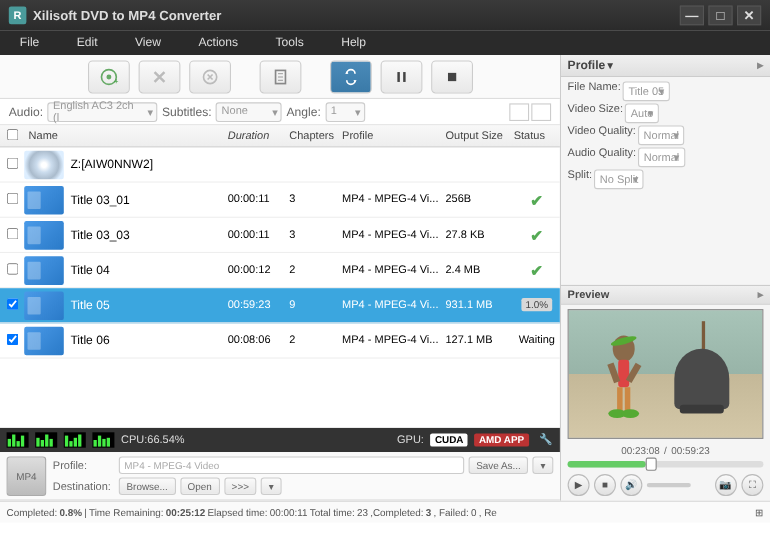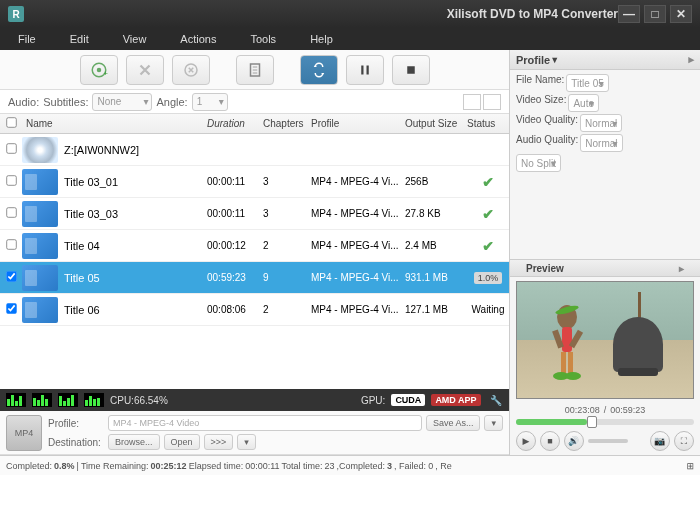--- a/index.html
+++ b/index.html
@@ -1,19 +1,19 @@
 <!DOCTYPE html>
 <html><head>
 <meta charset="utf-8">
 <style>
 * { margin: 0; padding: 0; box-sizing: border-box; font-family: Arial, sans-serif; }
 body { width: 700px; height: 507px; background: #fff; overflow: hidden; font-size: 11px; }
 .titlebar { height: 28px; background: linear-gradient(#3a3a3a, #2a2a2a); display: flex; align-items: center; padding: 0 8px; color: #ddd; }
 .titlebar .logo { width: 16px; height: 16px; background: #4a9a9a; border-radius: 2px; margin-right: 6px; display: flex; align-items: center; justify-content: center; color: #fff; font-size: 10px; font-weight: bold; }
-.titlebar .title { flex: 1; font-size: 12px; font-weight: bold; text-align: right; }
+.titlebar .title { flex: 1; font-size: 12px; font-weight: bold; }
 .winbtns { display: flex; gap: 4px; }
 .winbtn { width: 22px; height: 18px; background: #444; border: 1px solid #555; display: flex; align-items: center; justify-content: center; color: #ddd; cursor: pointer; font-size: 12px; font-weight: bold; }
 .menubar { height: 22px; background: #2a2a2a; display: flex; align-items: center; padding: 0 10px; gap: 18px; }
 .menubar span { color: #ddd; font-size: 11px; cursor: pointer; padding: 2px 8px; }
 .maintop { display: flex; height: 405px; }
 .leftpanel { flex: 1; display: flex; flex-direction: column; border-right: 1px solid #ccc; }
 .rightpanel { width: 190px; display: flex; flex-direction: column; background: #f5f5f5; }
 .toolbar { height: 40px; display: flex; align-items: center; justify-content: center; gap: 8px; background: #fafafa; border-bottom: 1px solid #ddd; padding: 4px; }
 .tbtn { width: 38px; height: 30px; background: linear-gradient(#fafafa,#e8e8e8); border: 1px solid #ccc; border-radius: 4px; display: flex; align-items: center; justify-content: center; cursor: pointer; }
 .tbtn.active { background: linear-gradient(#4a8ab8,#3a7aa8); }
@@ -62,21 +62,21 @@
 .destrow .fld { flex: 1; height: 16px; background: #fff; border: 1px solid #ccc; border-radius: 3px; padding: 0 4px; font-size: 9px; color: #aaa; display: flex; align-items: center; }
 .minibtn { height: 16px; padding: 0 6px; background: linear-gradient(#fafafa,#e8e8e8); border: 1px solid #ccc; border-radius: 3px; font-size: 9px; cursor: pointer; display: flex; align-items: center; }
 .statusbar { height: 20px; border-top: 1px solid #ccc; padding: 0 6px; display: flex; align-items: center; font-size: 9px; color: #555; gap: 2px; background: #fafafa; white-space: nowrap; overflow: hidden; }
 .profile-hdr { height: 20px; background: linear-gradient(#f0f0f0,#e0e0e0); border-bottom: 1px solid #ccc; display: flex; align-items: center; padding: 0 6px; font-size: 11px; font-weight: bold; color: #444; }
 .profile-hdr .arrow { margin-left: auto; color: #888; cursor: pointer; }
 .profile-body { padding: 4px 6px; display: flex; flex-direction: column; gap: 2px; flex:1; overflow:hidden; }
 .pfield { display: flex; flex-direction: row; gap: 2px; }
 .pfield .plbl { font-size: 10px; color: #555; }
 .pfield .pval { height: 18px; background: #fff; border: 1px solid #ccc; border-radius: 3px; padding: 0 4px; font-size: 10px; color: #999; display: flex; align-items: center; position: relative; }
 .pfield .pval::after { content: '▾'; position: absolute; right: 4px; color: #999; }
-.preview-hdr { height: 18px; background: linear-gradient(#f0f0f0,#e0e0e0); border-top: 1px solid #ccc; border-bottom: 1px solid #ccc; display: flex; align-items: center; padding: 0 16px; font-size: 10px; font-weight: bold; color: #444; }
+.preview-hdr { height: 18px; background: linear-gradient(#f0f0f0,#e0e0e0); border-top: 1px solid #ccc; border-bottom: 1px solid #ccc; display: flex; align-items: center; padding: 0 6px; font-size: 10px; font-weight: bold; color: #444; }
 .preview-hdr .arrow { margin-left: auto; color: #888; }
 .preview-img { width: 178px; height: 118px; margin: 4px auto; border: 1px solid #888; background: linear-gradient(180deg, #a8c4b8 0%, #98b4a8 50%, #c4b898 50%, #d4c8a8 100%); position: relative; overflow: hidden; }
 .cartoon-char { position: absolute; left: 30px; top: 20px; width: 40px; height: 80px; }
 .cartoon-bell { position: absolute; right: 30px; top: 35px; width: 50px; height: 55px; background: #4a4a4a; border-radius: 50% 50% 10% 10%; }
 .cartoon-bell::after { content:''; position:absolute; bottom:-4px; left:5px; width:40px; height:8px; background:#3a3a3a; border-radius:3px; }
 .rope { position:absolute; right:52px; top:10px; width:3px; height:30px; background:#7a5a3a; }
 .timebar { display: flex; align-items: center; justify-content: center; gap: 4px; font-size: 9px; color: #666; padding: 2px 6px; }
 .slider { height: 6px; background: #ddd; border-radius: 3px; margin: 2px 6px; position: relative; }
 .slider .fill { height: 100%; width: 40%; background: #6c6; border-radius: 3px; }
 .slider .knob { position: absolute; left: 40%; top: -3px; width: 10px; height: 12px; background: #fff; border: 1px solid #888; border-radius: 2px; }
@@ -151,20 +151,21 @@
         </div>
       <div class="tbtn">
           <svg viewBox="0 0 24 24">
             <rect x="7" y="7" width="10" height="10" fill="#444"></rect>
           </svg>
         </div>
     </div>
 
     <div class="optionsbar">
       <span>Audio:</span>
+      <div class="select-mock" style="width:100px">English AC3 2ch (l</div>
       <span>Subtitles:</span>
       <div class="select-mock" style="width:60px">None</div>
       <span>Angle:</span>
       <div class="select-mock" style="width:36px">1</div>
       <div class="viewbtns">
         <div class="viewbtn"></div>
         <div class="viewbtn"></div>
       </div>
     </div>
 
@@ -312,20 +313,21 @@
       </div>
       <div class="pfield">
         <span class="plbl">Video Quality:</span>
         <div class="pval">Normal</div>
       </div>
       <div class="pfield">
         <span class="plbl">Audio Quality:</span>
         <div class="pval">Normal</div>
       </div>
       <div class="pfield">
+        <span class="plbl">Split:</span>
         <div class="pval">No Split</div>
       </div>
     </div>
     <div class="preview-hdr">
       <span>Preview</span>
       <span class="arrow">▸</span>
     </div>
     <div class="preview-img">
       <div class="rope"></div>
       <div class="cartoon-bell"></div>

